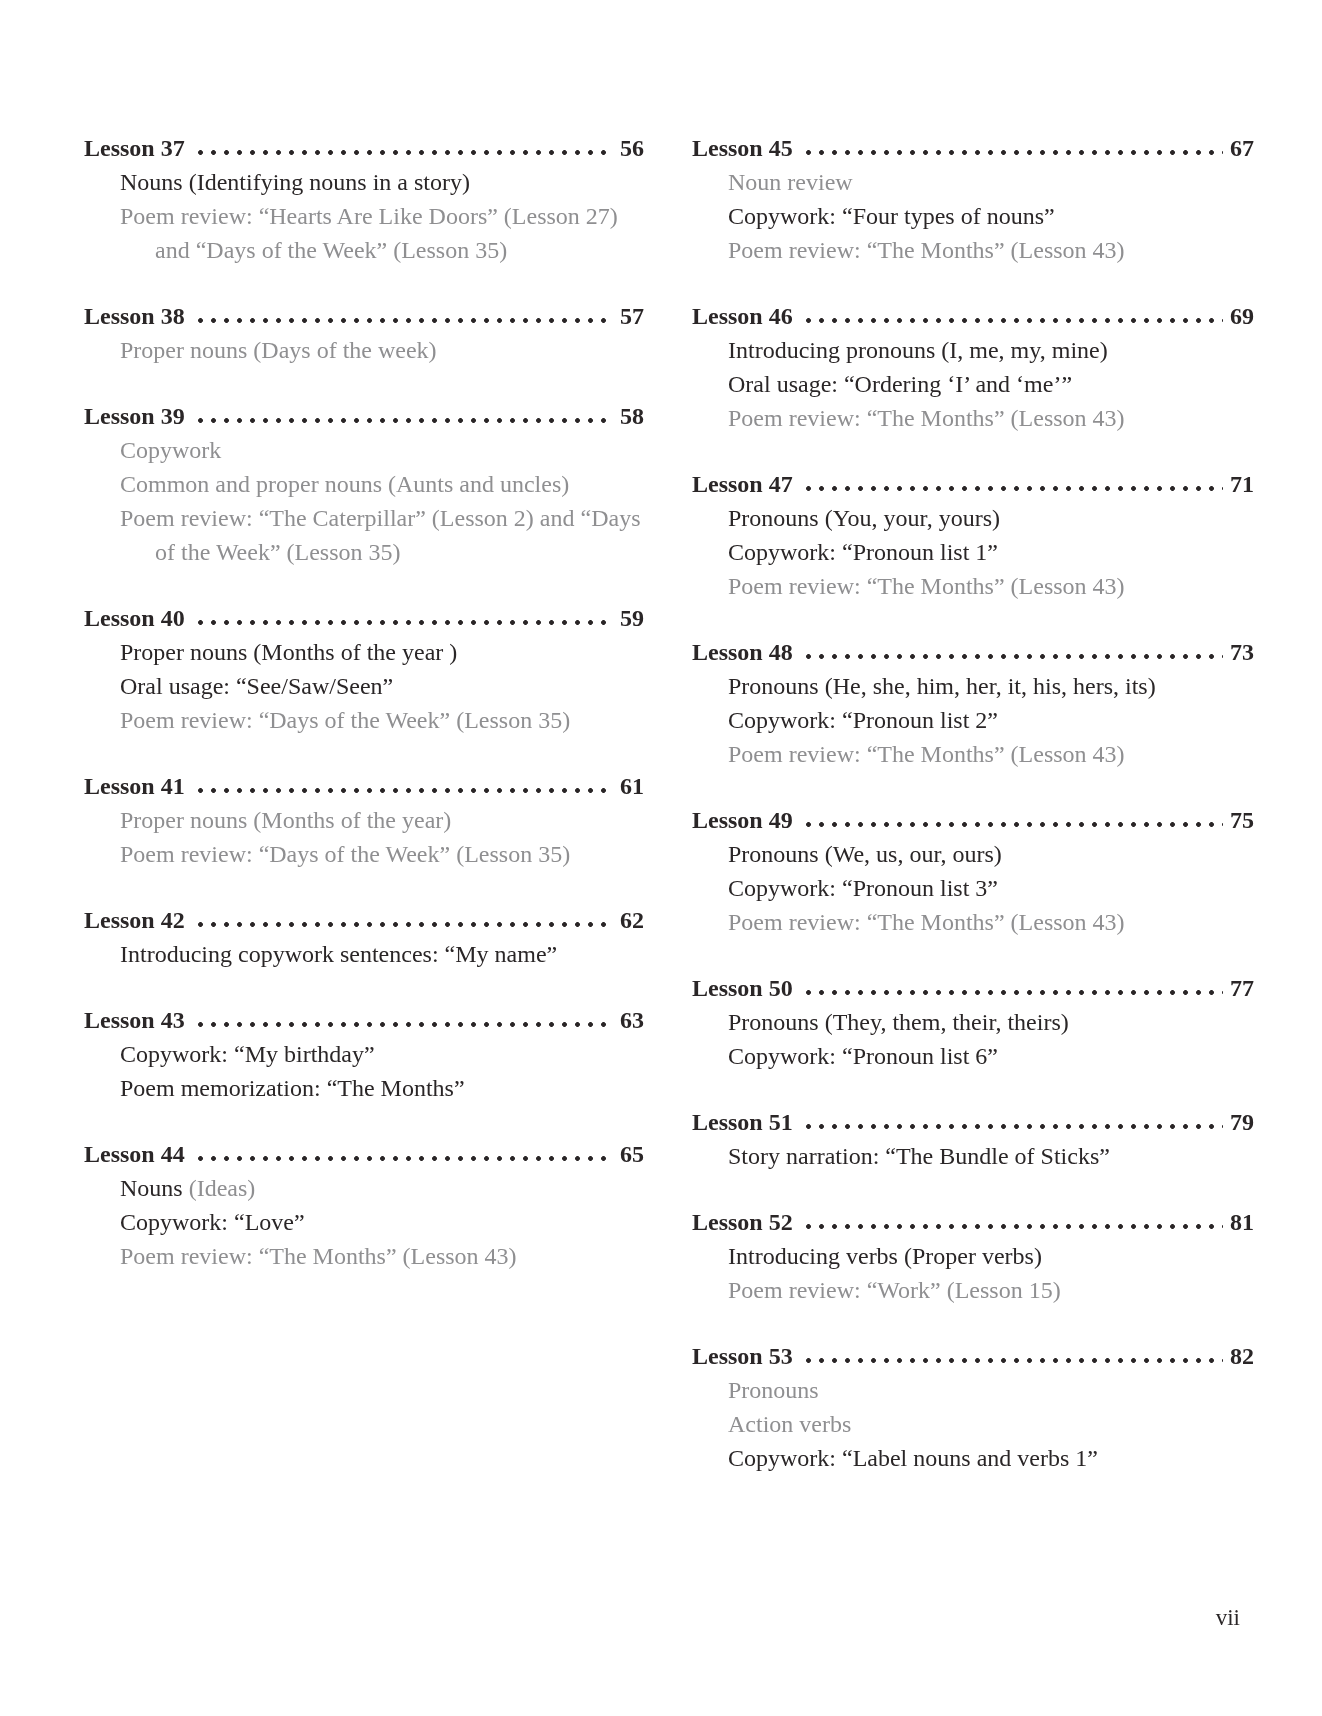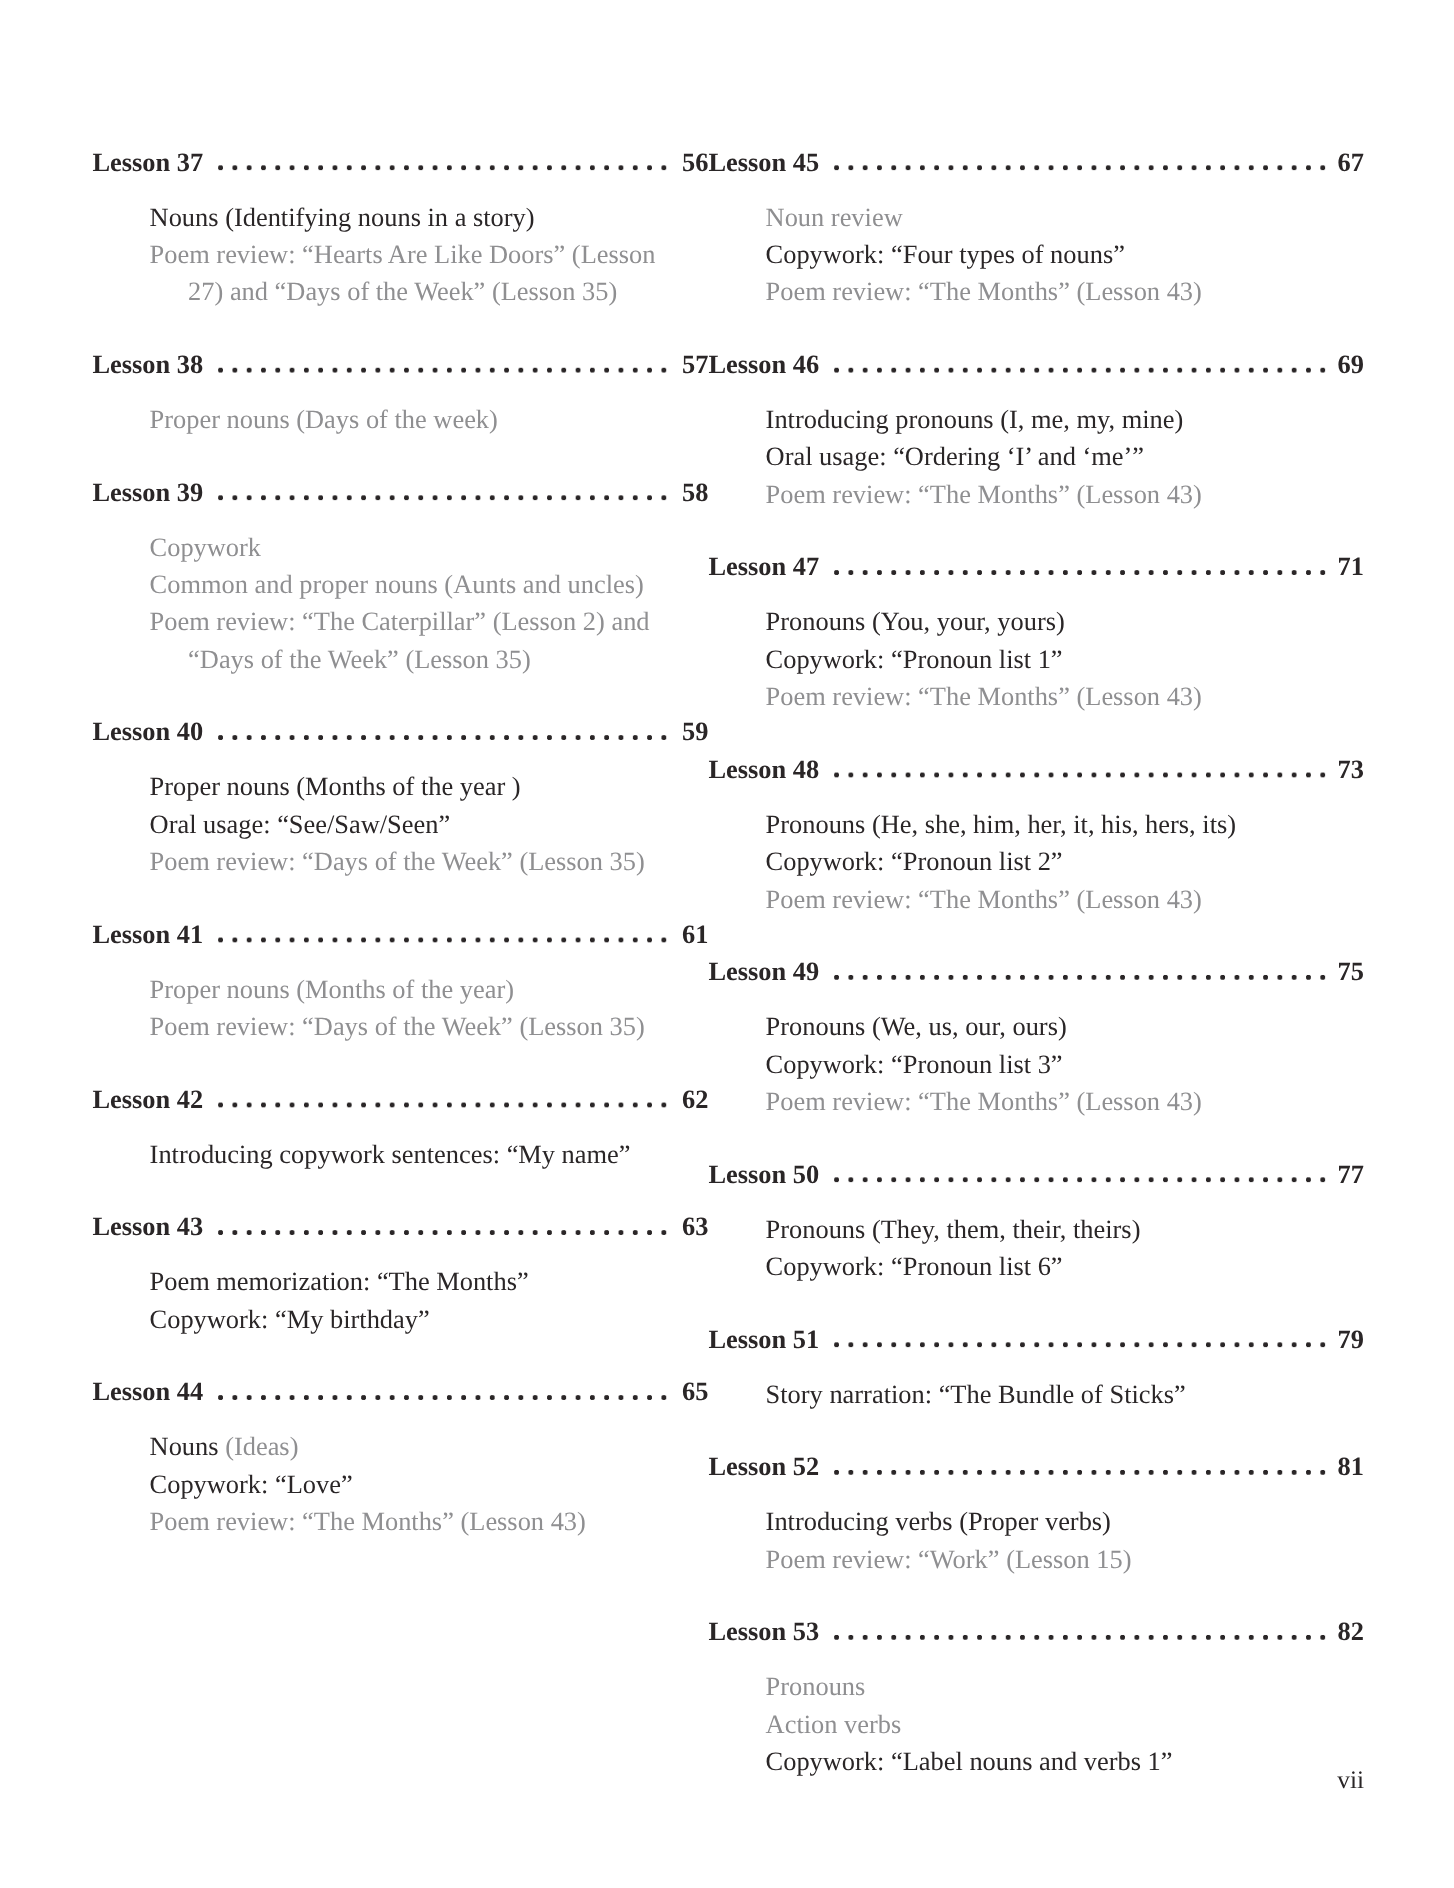--- a/index.html
+++ b/index.html
@@ -17,38 +17,39 @@
     font-size:24px;
     line-height:34px;
     color:var(--ink);
     overflow:hidden;
     box-sizing:border-box;
   }
   .columns{
     position:absolute;
     left:84px;
     top:131px;
-    right:82px;
+    right:68px;
     display:grid;
     grid-template-columns:560px 1fr;
+    column-gap:48px;
     align-items:start;
   }
   .entry{margin:0 0 32px 0;}
   .heading{display:flex;align-items:stretch;}
   .lesson{font-weight:bold;white-space:nowrap;color:var(--ink);}
   .pagenum{font-weight:bold;white-space:nowrap;color:var(--ink);}
   .dots{
     flex:1 1 auto;
     margin:0 7px 0 9px;
     background-image:radial-gradient(circle,var(--ink) 2.1px,rgba(0,0,0,0) 2.6px);
     background-size:13px 13px;
     background-repeat:repeat-x;
     background-position:left 0 bottom 6px;
   }
-  ul.items{margin:16px;padding:0;list-style:none;}
+  ul.items{margin:0;padding:0;list-style:none;}
   li.item{
     padding-left:71px;
     text-indent:-35px;
   }
   .ink{color:var(--ink);}
   .muted{color:var(--muted);}
   .folio{
     position:absolute;
     top:1601px;
     right:82px;
@@ -135,22 +136,22 @@
           </ul>
   </div>
 
   <div class="entry">
     <div class="heading">
       <span class="lesson">Lesson 43</span>
       <span class="dots"></span>
       <span class="pagenum">63</span>
     </div>
     <ul class="items">
+            <li class="item"><span class="ink">Copywork: “My birthday”</span></li>
             <li class="item"><span class="ink">Poem memorization: “The Months”</span></li>
-            <li class="item"><span class="ink">Copywork: “My birthday”</span></li>
           </ul>
   </div>
 
   <div class="entry">
     <div class="heading">
       <span class="lesson">Lesson 44</span>
       <span class="dots"></span>
       <span class="pagenum">65</span>
     </div>
     <ul class="items">

